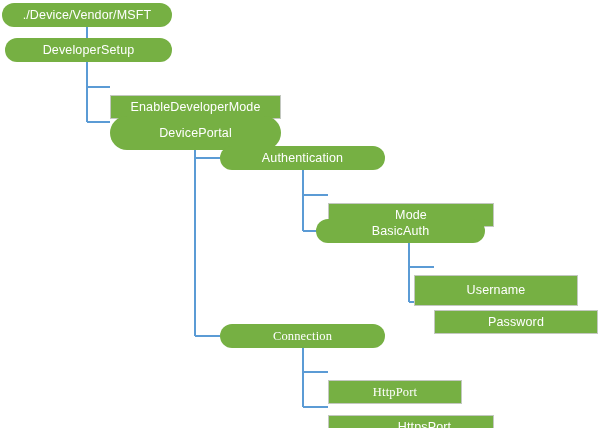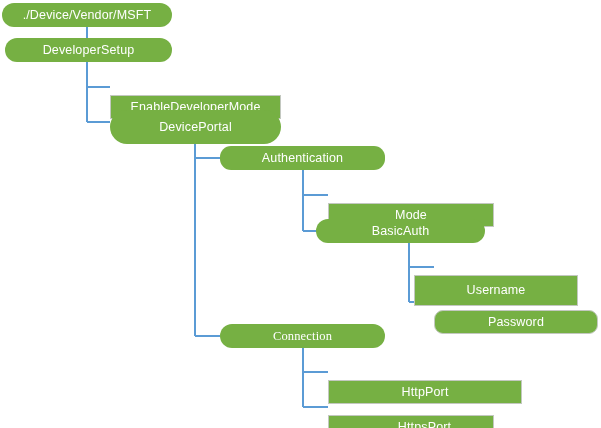--- a/index.html
+++ b/index.html
@@ -94,49 +94,49 @@
   </div>
 
   <div class="node pill" style="left:2px; top:3px; width:170px; height:24px;">
     <span class="label">./Device/Vendor/MSFT</span>
   </div>
 
   <div class="node rect" style="left:110px; top:75px; width:171px; height:24px;">
     <span class="label">EnableDeveloperMode</span>
   </div>
 
-  <div class="node pill" style="left:110px; top:110px; width:171px; height:34px;">
+  <div class="node pill" style="left:110px; top:116px; width:171px; height:34px;">
     <span class="label">DevicePortal</span>
   </div>
 
-  <div class="node pill" style="left:220px; top:146px; width:165px; height:24px;border-radius:11px;">
+  <div class="node pill" style="left:220px; top:146px; width:165px; height:24px;">
     <span class="label">Authentication</span>
   </div>
 
   <div class="node rect" style="left:328px; top:183px; width:166px; height:24px;">
     <span class="label">Mode</span>
   </div>
 
   <div class="node pill" style="left:316px; top:219px; width:169px; height:24px;">
     <span class="label">BasicAuth</span>
   </div>
 
   <div class="node rect" style="left:414px; top:255px; width:164px; height:31px;">
     <span class="label">Username</span>
   </div>
 
-  <div class="node rect" style="left:434px; top:290px; width:164px; height:24px;border-radius:9px;">
+  <div class="node rect" style="left:434px; top:290px; width:164px; height:24px;">
     <span class="label">Password</span>
   </div>
 
   <div class="node pill" style="left:220px; top:324px; width:165px; height:24px;font-family:Liberation Serif, serif;">
     <span class="label">Connection</span>
   </div>
 
-  <div class="node rect" style="left:328px; top:360px; width:194px; height:24px;">
+  <div class="node rect" style="left:328px; top:360px; width:134px; height:24px;font-family:Liberation Serif, serif;">
     <span class="label">HttpPort</span>
   </div>
 
   <div class="node rect" style="left:328px; top:395px; width:166px; height:24px;padding-left:27px;">
     <span class="label">HttpsPort</span>
   </div>
 
 </div>
 
 </body></html>

